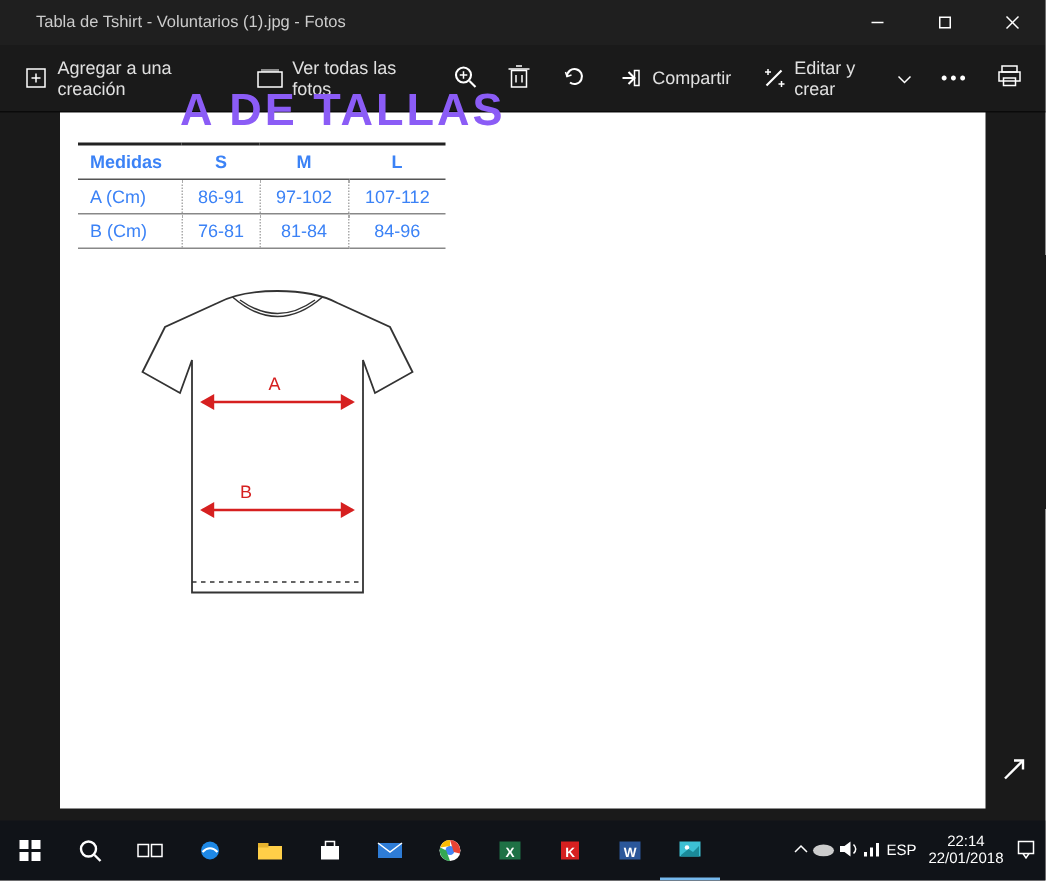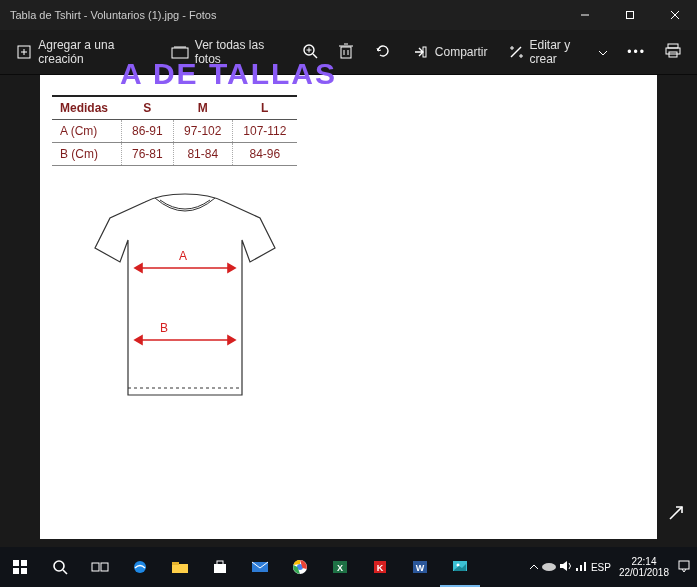--- a/index.html
+++ b/index.html
@@ -1,35 +1,35 @@
 <!DOCTYPE html>
 <html><head>
 <meta charset="utf-8">
 <style>
   * { margin: 0; padding: 0; box-sizing: border-box; font-family: "Segoe UI", sans-serif; }
   body { width: 697px; height: 587px; background: #1a1a1a; overflow: hidden; position: relative; }
 
   
-  .titlebar { height: 30px; background: #1f1f1f; display: flex; align-items: center; color: #ccc; font-size: 11px; padding-left: 10px; }
+  .titlebar { height: 30px; background: #1f1f1f; display: flex; align-items: center; color: #ccc; font-size: 11px; padding-left: 24px; }
   .titlebar-text { flex: 1; }
   .winbtns { display: flex; height: 100%; }
   .winbtn { width: 45px; height: 30px; display: flex; align-items: center; justify-content: center; color: #fff; font-size: 12px; cursor: pointer; }
 
   
   .toolbar { height: 45px; background: #1a1a1a; display: flex; align-items: center; color: #e0e0e0; font-size: 12px; padding: 0 6px; border-bottom: 1px solid #0a0a0a; }
   .tbitem { display: flex; align-items: center; gap: 6px; padding: 6px 10px; cursor: pointer; }
   .tbicon { width: 18px; height: 18px; display: flex; align-items: center; justify-content: center; }
   .tbiconbtn { width: 40px; height: 40px; display: flex; align-items: center; justify-content: center; cursor: pointer; }
   .spacer { flex: 1; }
 
   
   .canvas { position: absolute; top: 75px; left: 40px; right: 40px; bottom: 48px; background: #fff; display: flex; flex-direction: column; }
   .banner { font-size: 30px; font-weight: 800; letter-spacing: 2px; color: #8b5cf6; padding: 0 0 4px 80px; margin-top: -18px; }
 
-  .sizetable { width: 245px; margin-left: 12px; border-collapse: collapse; font-size: 12px; color: #7f1d1d; }
+  .sizetable { width: 245px; margin-left: 12px; border-collapse: collapse; font-size: 12px; color: #3b82f6; }
   .sizetable th, .sizetable td { padding: 4px 8px; text-align: center; }
   .sizetable th { border-top: 2px solid #222; border-bottom: 1px solid #555; font-weight: 700; }
   .sizetable th:first-child { text-align: left; }
   .sizetable td { border-bottom: 1px solid #888; }
   .sizetable td:first-child { text-align: left; }
   .sizetable td:not(:first-child) { border-left: 1px dotted #aaa; }
 
   .tshirt-wrap { margin: 24px 0 0 50px; }
   .tshirt-svg { width: 190px; height: 220px; }
 

